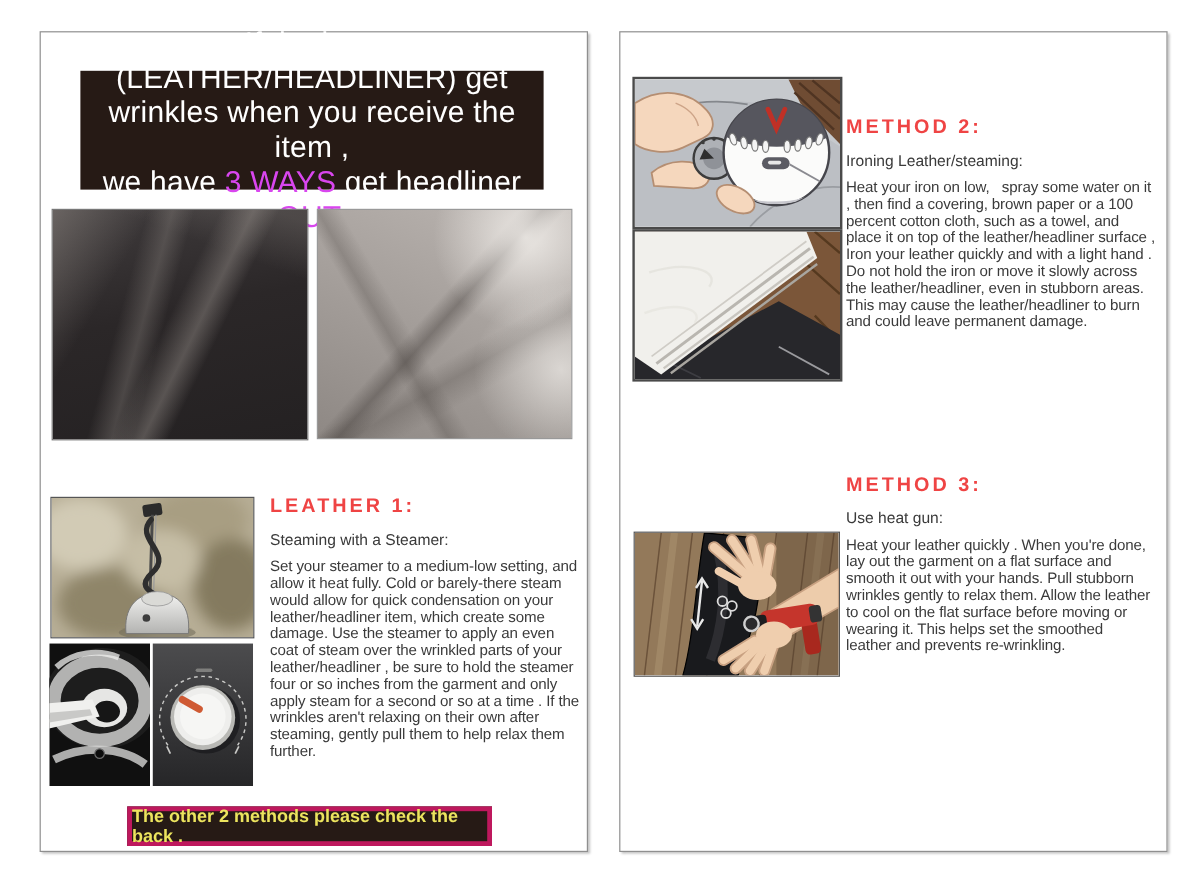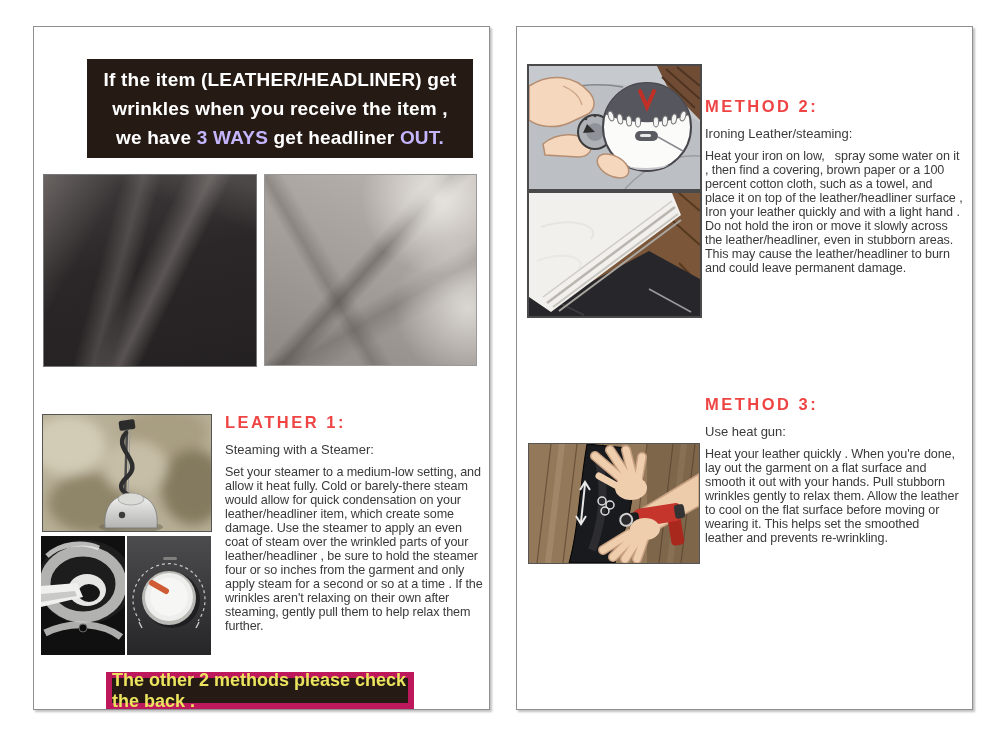--- a/index.html
+++ b/index.html
@@ -6,25 +6,25 @@
   body{font-family:"Liberation Sans","DejaVu Sans",sans-serif;}
   .page{position:relative;width:1000px;height:734px;background:#fff;overflow:hidden;}
   .panel{position:absolute;top:26px;width:455px;height:682px;background:#fff;
          border:1px solid #8f8f8f;box-shadow:2px 2px 2px rgba(0,0,0,.25);}
   .panel-left{left:33px;}
   .panel-right{left:516px;}
 
   
   .top-banner{position:absolute;left:33px;top:32px;width:386px;height:99px;background:#261a15;
               color:#fff;display:flex;flex-direction:column;justify-content:center;align-items:center;
-              font-weight:bold;font-size:19px;line-height:29px;text-align:center;letter-spacing:.2px;margin-left:20px;}
-  .hl{color:#c4b5fd;}
+              font-weight:normal;font-size:25px;line-height:29px;text-align:center;letter-spacing:.2px;}
+  .hl{color:#d946ef;}
   .footer-banner{position:absolute;left:72px;top:645px;width:296px;height:25px;background:#261a15;
-                 color:#ece45e;font-weight:bold;font-size:18px;display:flex;align-items:center;
-                 justify-content:center;border:6px solid #be185d;}
+                 color:#ece45e;font-weight:bold;font-size:15px;display:flex;align-items:center;
+                 justify-content:center;border:4px solid #be185d;}
 
   
   .ph{position:absolute;overflow:hidden;}
   .photo-dark{left:9px;top:147px;width:212px;height:191px;border:1px solid #777;
     background:
       linear-gradient(296deg, rgba(150,143,138,0) 38%, rgba(150,143,138,.45) 45%, rgba(150,143,138,0) 54%),
       linear-gradient(285deg, rgba(130,124,120,0) 55%, rgba(130,124,120,.40) 62%, rgba(130,124,120,0) 70%),
       linear-gradient(120deg, rgba(140,133,128,.55) 0%, rgba(140,133,128,0) 26%),
       linear-gradient(200deg, rgba(120,114,110,.35) 4%, rgba(120,114,110,0) 22%),
       linear-gradient(168deg,#403c3d 0%,#2b2728 45%,#242122 100%);}

